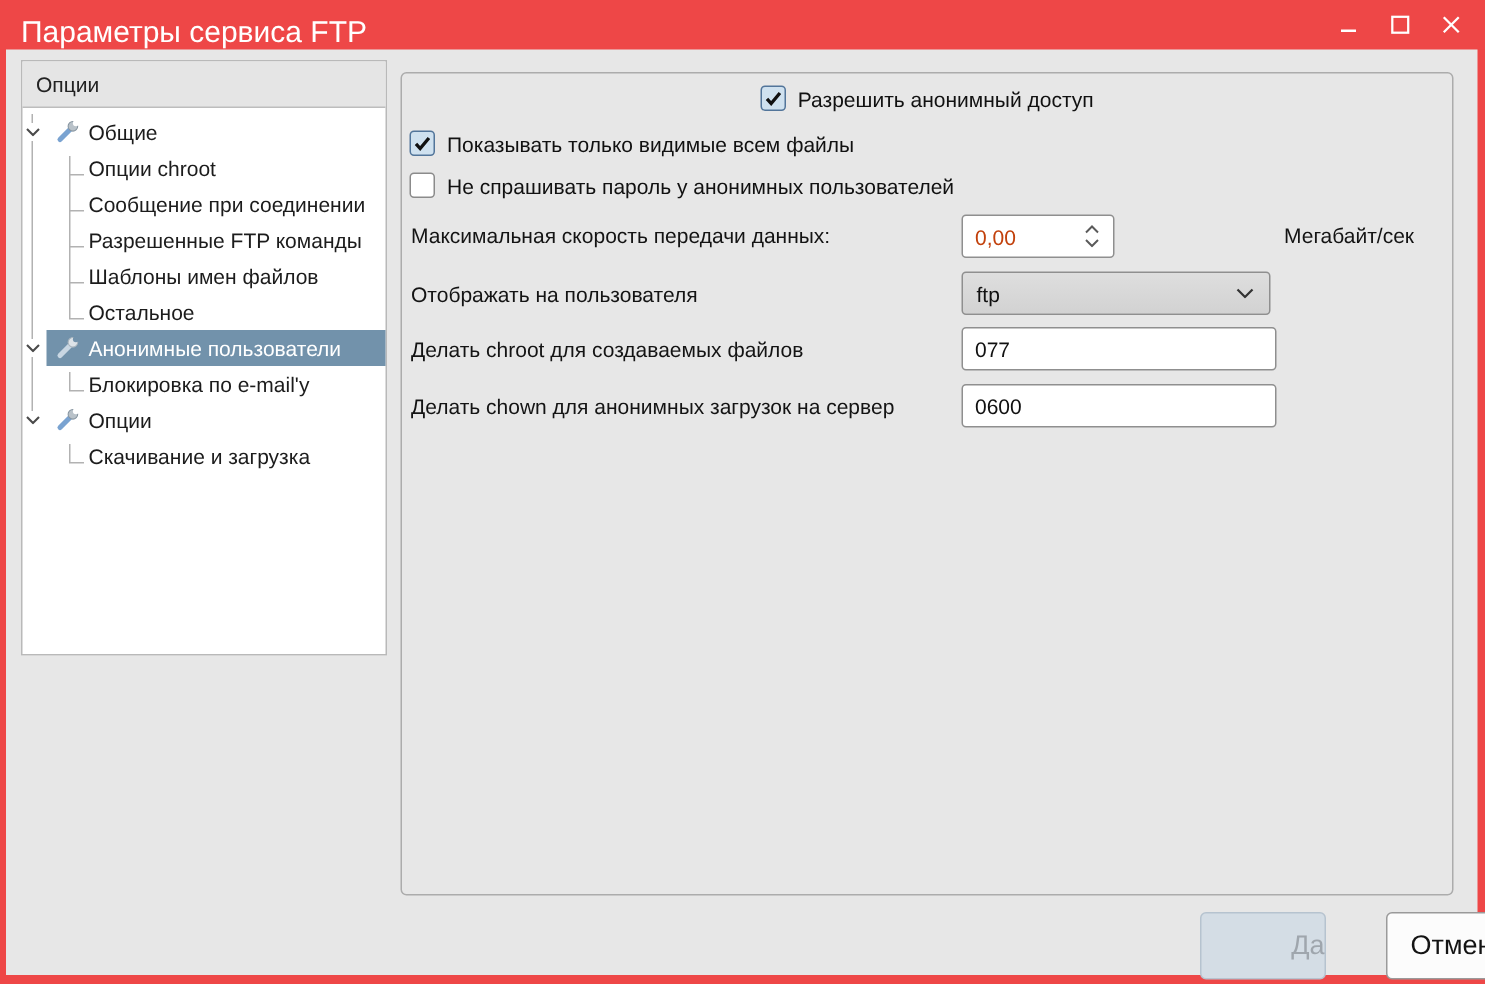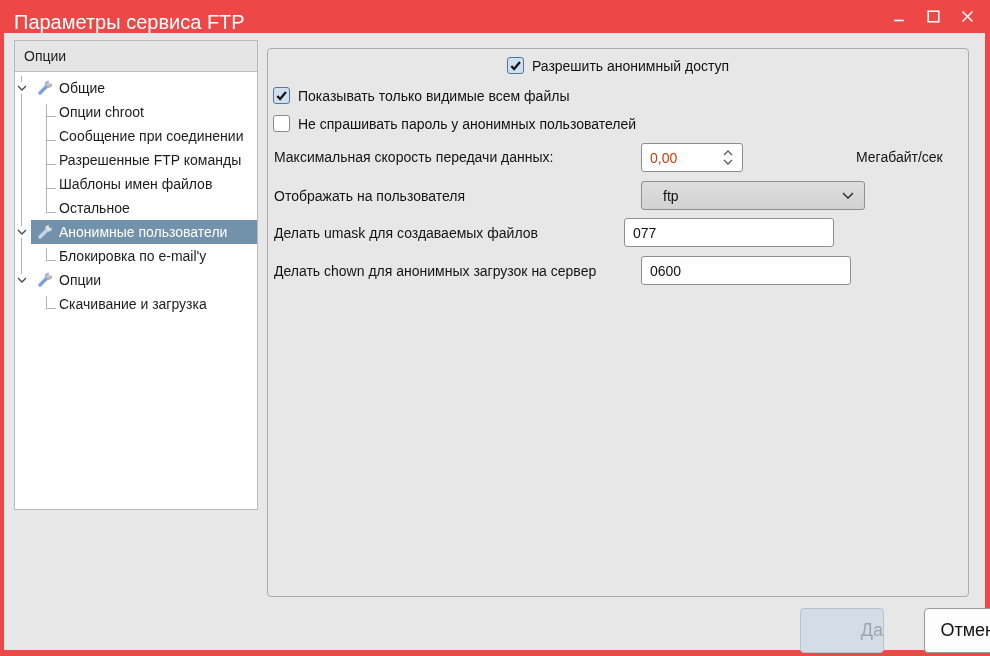--- a/index.html
+++ b/index.html
@@ -10,21 +10,21 @@
     -webkit-font-smoothing:antialiased;
   }
   
   .titlebar{position:absolute;left:0;top:0;width:990px;height:33px;background:#ee4747;display:flex;align-items:center;}
   .title-text{color:#ffffff;font-size:20px;margin-left:14px;margin-top:12px;}
   .win-controls{position:absolute;right:16px;top:0;height:33px;display:flex;align-items:center;gap:20px;}
   .win-btn{width:14px;height:14px;display:flex;align-items:center;justify-content:center;cursor:default;}
   
   .content{position:absolute;left:4px;top:33px;width:981px;height:617px;background:#e7e7e7;}
   
-  .tree-panel{position:absolute;left:10px;top:7px;width:244px;height:470px;background:#ffffff;border:1px solid #b9b9b9;box-sizing:border-box;}
+  .tree-panel{position:absolute;left:10px;top:7px;width:244px;height:397px;background:#ffffff;border:1px solid #b9b9b9;box-sizing:border-box;}
   .tree-header{height:30px;background:#e5e5e5;border-bottom:1px solid #bdbdbd;display:flex;align-items:center;padding-left:9px;font-size:14px;color:#222;}
   .tree-list{position:relative;margin-top:4px;}
   .tree-row{height:24px;position:relative;font-size:14px;color:#1c1c1c;}
   .tree-label{position:absolute;left:44px;top:0;line-height:24px;white-space:nowrap;z-index:2;}
   .row-hl{position:absolute;left:16px;right:0;top:0;bottom:0;background:#7292ab;z-index:0;}
   .tree-row.selected .tree-label{color:#ffffff;}
   .expander{position:absolute;left:1px;top:6px;width:12px;height:12px;background:#ffffff;display:flex;align-items:center;justify-content:center;z-index:2;}
   .wrench{position:absolute;left:22px;top:4px;width:16px;height:16px;z-index:2;}
   .conn{position:absolute;background:#b2b2b2;z-index:1;}
   
@@ -33,21 +33,21 @@
   .cb-box{width:17px;height:17px;box-sizing:border-box;border-radius:3px;display:flex;align-items:center;justify-content:center;flex:0 0 auto;}
   .cb-checked{background:#cfe1ef;border:1px solid #52759a;}
   .cb-unchecked{background:#ffffff;border:1px solid #8b8b8b;}
   .cb-label{font-size:14px;color:#111;white-space:nowrap;}
   .cb-row{position:absolute;display:flex;align-items:center;gap:8px;}
   .form-label{position:absolute;font-size:14px;color:#141414;white-space:nowrap;}
   .txt-input{position:absolute;width:210px;height:29px;box-sizing:border-box;border:1px solid #8f8f8f;border-radius:3px;background:#ffffff;font-size:14px;font-family:"Liberation Sans","DejaVu Sans",sans-serif;color:#111;padding:0 8px;outline:none;}
   .spin{position:absolute;left:373px;top:94px;width:102px;height:29px;box-sizing:border-box;border:1px solid #8f8f8f;border-radius:3px;background:#ffffff;}
   .spin input{position:absolute;left:0;top:0;width:68px;height:27px;border:none;background:transparent;font-size:14px;font-family:"Liberation Sans","DejaVu Sans",sans-serif;color:#c2410c;padding:0 0 0 8px;outline:none;}
   .spin-btns{position:absolute;right:7px;top:2px;width:14px;height:23px;display:flex;flex-direction:column;justify-content:center;gap:3px;align-items:center;}
-  .combo{position:absolute;left:373px;top:132px;width:224px;height:29px;box-sizing:border-box;border:1px solid #8f8f8f;border-radius:3px;background:linear-gradient(#dedede,#d2d2d2);display:flex;align-items:center;padding-left:12px;}
+  .combo{position:absolute;left:373px;top:132px;width:206px;height:29px;box-sizing:border-box;border:1px solid #8f8f8f;border-radius:3px;background:linear-gradient(#dedede,#d2d2d2);display:flex;align-items:center;}
   .combo-value{font-size:14px;color:#111;margin-left:9px;flex:1;}
   .combo-arrow{margin-right:10px;display:flex;align-items:center;}
   
   .btn{position:absolute;top:575px;height:45px;box-sizing:border-box;border-radius:4px;font-size:18px;display:flex;align-items:center;justify-content:flex-end;cursor:default;}
   .btn-ok{left:796px;width:84px;background:#d4dde5;border:1px solid #b6c3cf;color:#9fa6ad;}
   .btn-cancel{left:888px;width:82px;background:#fcfcfc;border:1px solid #9a9a9a;color:#141414;margin-left:32px;}
 </style>
 </head>
 <body>
 
@@ -209,22 +209,22 @@
     <div class="form-label" style="left:6px;top:139px;">Отображать на пользователя</div>
     <div class="combo">
       <span class="combo-value">ftp</span>
       <span class="combo-arrow">
         <svg width="12" height="7" viewBox="0 0 12 7">
             <polyline points="1,1 6,6 11,1" fill="none" stroke="#333" stroke-width="1.5"></polyline>
           </svg>
       </span>
     </div>
 
-    <div class="form-label" style="left:6px;top:176px;">Делать umask для создаваемых файлов</div>
-    <input class="txt-input" style="left: 356px; top: 169px;" value="077">
+    <div class="form-label" style="left:6px;top:176px;">Делать chroot для создаваемых файлов</div>
+    <input class="txt-input" style="left: 373px; top: 169px;" value="077">
 
     <div class="form-label" style="left:6px;top:214px;">Делать chown для анонимных загрузок на сервер</div>
     <input class="txt-input" style="left: 373px; top: 207px;" value="0600">
 
   </div>
 
   <div class="btn btn-ok">
     <span>Да</span>
   </div>
   <div class="btn btn-cancel">

